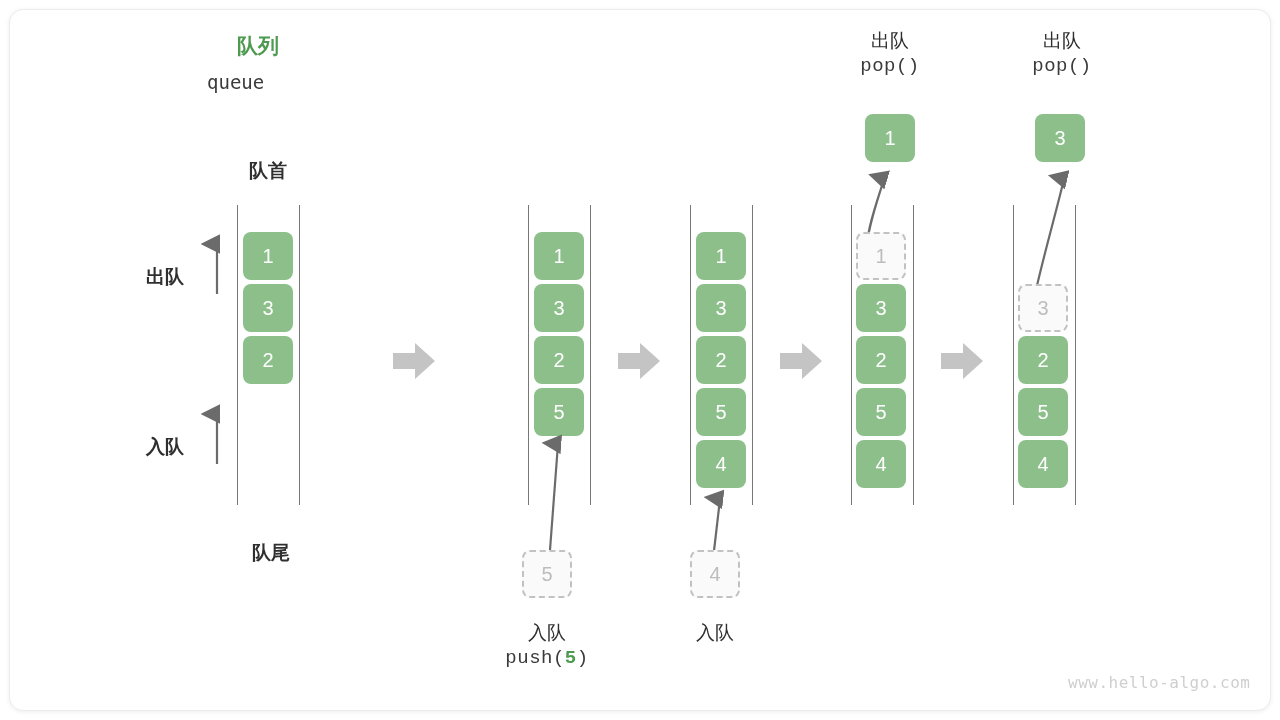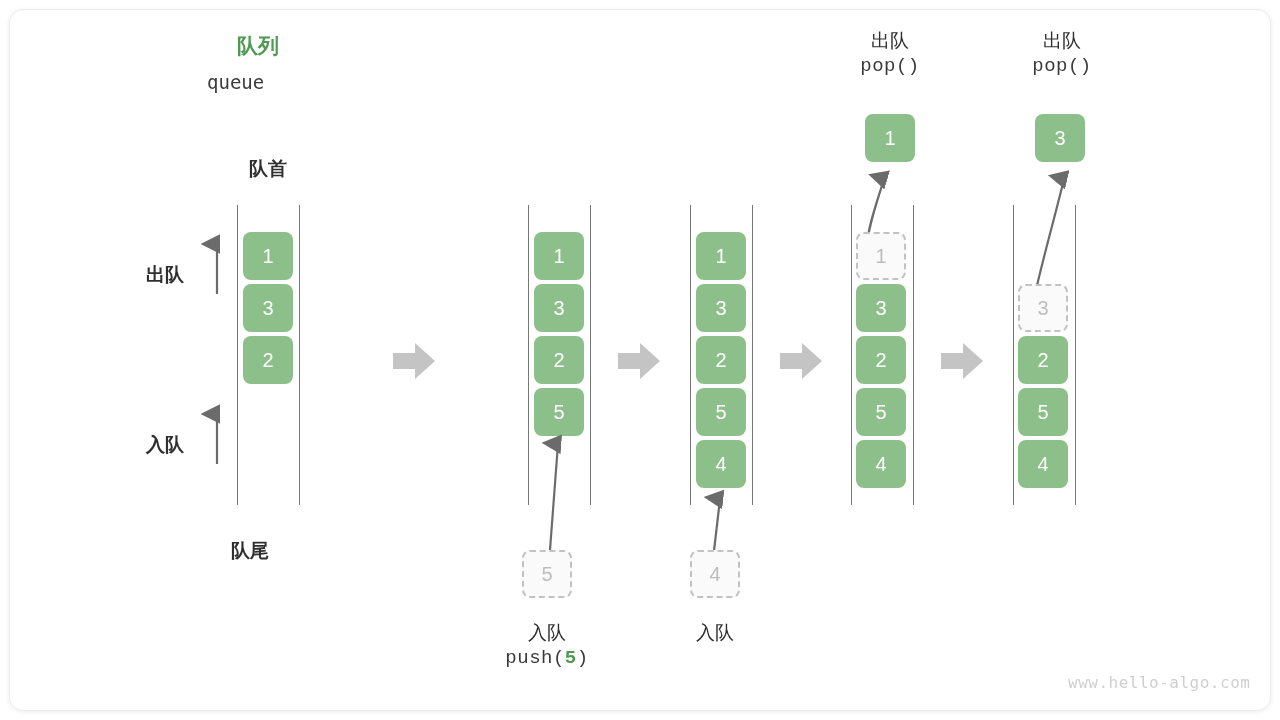--- a/index.html
+++ b/index.html
@@ -25,21 +25,21 @@
     border: 1px solid #ececec;
     border-radius: 14px;
     box-shadow: 0 1px 5px rgba(0,0,0,0.07);
   }
 
   
   .abs { position: absolute; }
 
   
   .cn-bold {
-    font-family: Liberation Mono, monospace;
+    font-family: Liberation Sans, sans-serif;
     font-weight: bold;
     color: #2f2f2f;
     font-size: 19px;
     line-height: 1.25;
     white-space: nowrap;
   }
   .cn-title-green {
     font-family: "Liberation Sans", "DejaVu Sans", sans-serif;
     font-weight: bold;
     color: #4e9a51;
@@ -120,21 +120,21 @@
 </head>
 <body>
 
 <div id="stage">
   <div id="card"></div>
 
   <div class="abs cn-title-green" style="left:237px; top:33px; width:62px; text-align:left;">队列</div>
   <div class="abs mono" style="left:207px; top:70px; width:122px; font-size:19px; color:#3a3a3a;">queue</div>
 
   <div class="abs cn-bold" style="left:237px; top:159px; width:62px; text-align:center;">队首</div>
-  <div class="abs cn-bold" style="left:231px; top:541px; width:62px; text-align:left;">队尾</div>
+  <div class="abs cn-bold" style="left:240px; top:541px; width:62px; text-align:center;">队尾</div>
 
   <div class="abs cn-bold" style="left:146px; top:265px;">出队</div>
   <svg class="abs" style="left:206px; top:234px;" width="24" height="62">
     <defs>
       <marker id="mk-up" markerWidth="9" markerHeight="9" refX="4.5" refY="7.5" orient="auto">
         <path d="M4.5 0 L9 9 L0 9 Z" fill="#6b6b6b"></path>
       </marker>
     </defs>
     <line x1="11" y1="60" x2="11" y2="10" stroke="#6b6b6b" stroke-width="2.2" marker-end="url(#mk-up)"></line>
   </svg>

